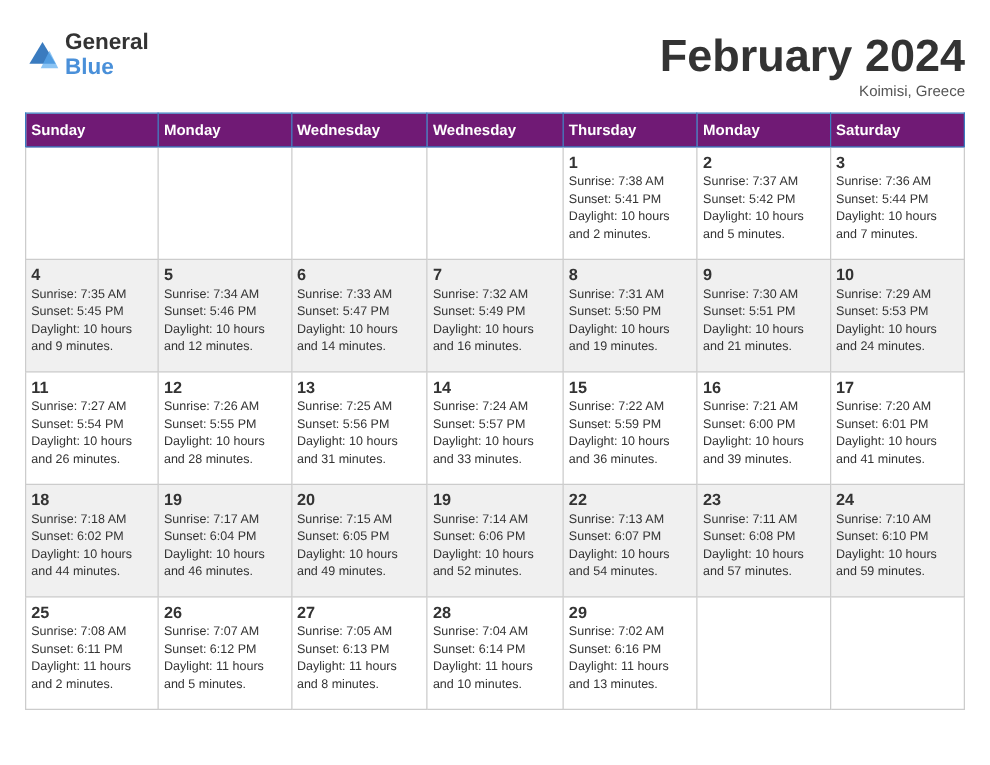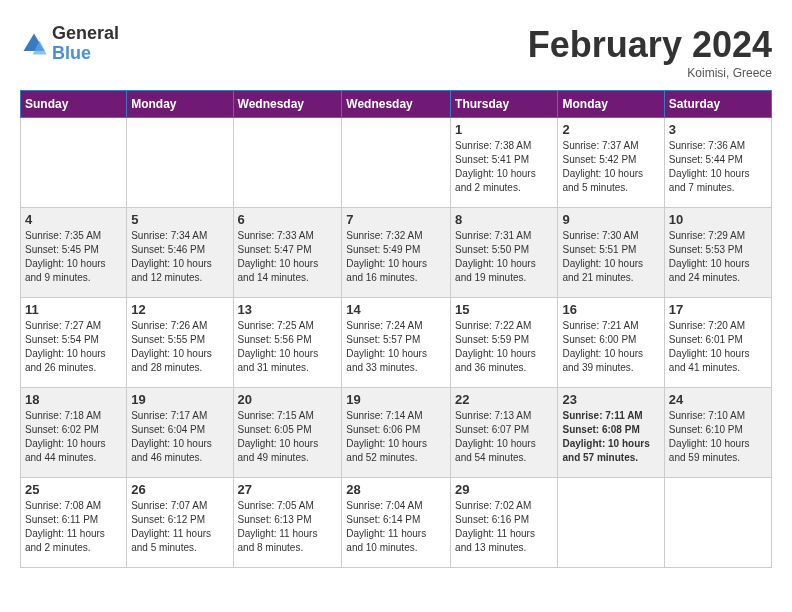--- a/index.html
+++ b/index.html
@@ -217,21 +217,21 @@
           </td>
           <td>
             <div class="day-number">22</div>
             <div class="day-info" style="white-space: pre-line;">Sunrise: 7:13 AM
 Sunset: 6:07 PM
 Daylight: 10 hours
 and 54 minutes.</div>
           </td>
           <td>
             <div class="day-number">23</div>
-            <div class="day-info" style="white-space: pre-line; font-weight: bold;">Sunrise: 7:11 AM
+            <div class="day-info" style="white-space: pre-line;">Sunrise: 7:11 AM
 Sunset: 6:08 PM
 Daylight: 10 hours
 and 57 minutes.</div>
           </td>
           <td>
             <div class="day-number">24</div>
             <div class="day-info" style="white-space: pre-line;">Sunrise: 7:10 AM
 Sunset: 6:10 PM
 Daylight: 10 hours
 and 59 minutes.</div>

